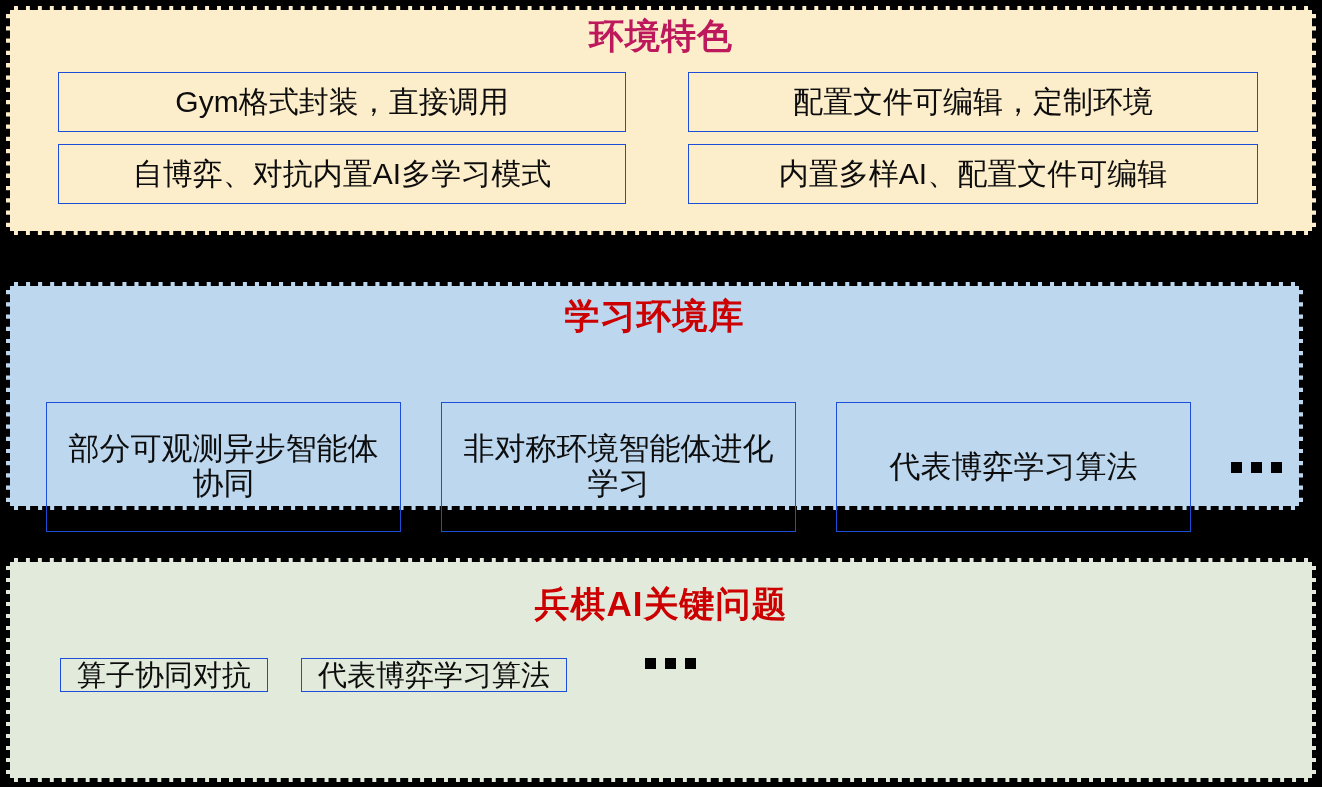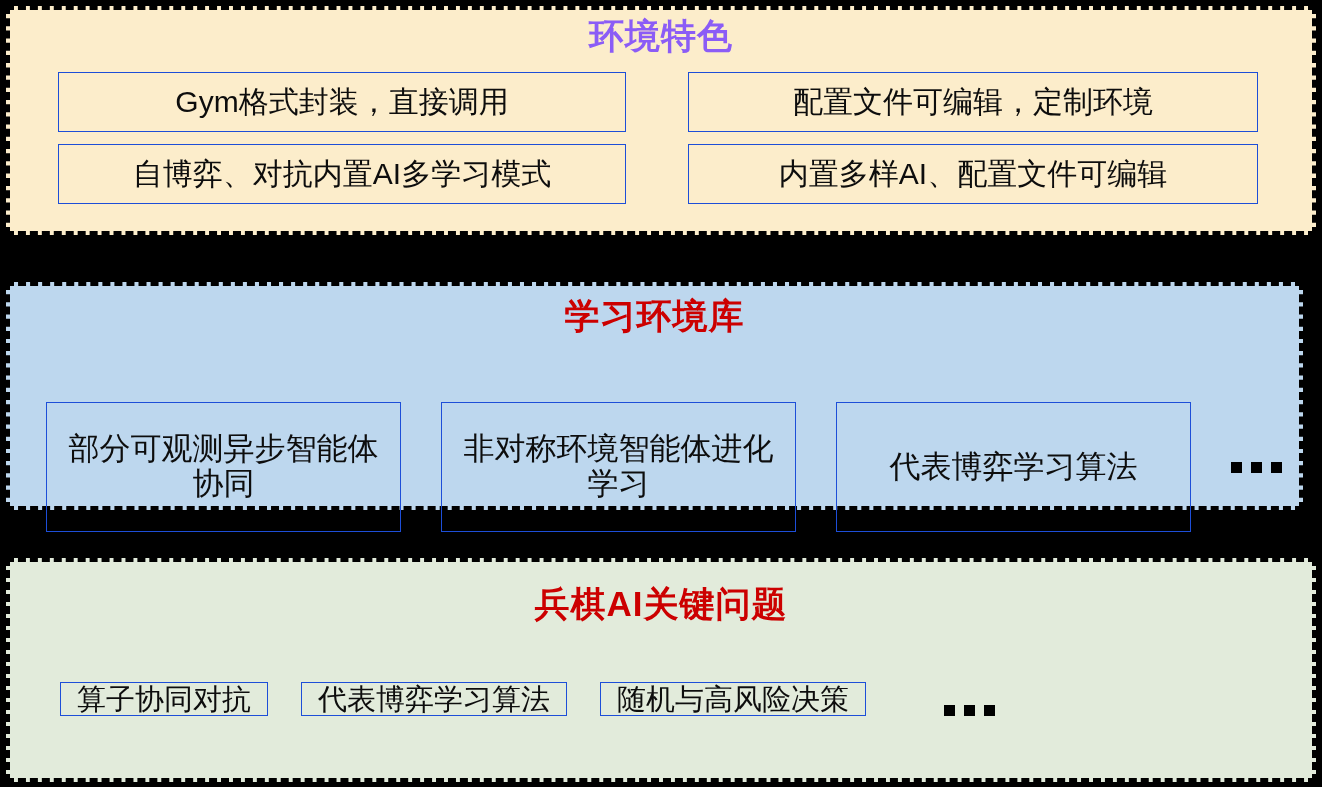--- a/index.html
+++ b/index.html
@@ -115,31 +115,31 @@
     background: #E2EBDB;
   }
   #panel-issues .panel-title { margin-top: 24px; }
   #issues-row {
     position: absolute;
     left: 50px;
     top: 96px;
     right: 30px;
     height: 58px;
     display: flex;
-    align-items: flex-end;
+    align-items: flex-start;
     gap: 33px;
   }
   #issues-row .cell { font-size: 29px; padding: 0 16px; }
   #issues-row .ellipsis { width: 140px; }
 </style>
 </head>
 <body>
 
 <div class="panel" id="panel-features" style="background: rgb(252, 237, 203);">
-  <div class="panel-title" style="color: #8b5cf6;">环境特色</div>
+  <div class="panel-title" style="color: #be185d;">环境特色</div>
   <div id="features-grid">
     <div class="cell">Gym格式封装，直接调用</div>
     <div class="cell">配置文件可编辑，定制环境</div>
     <div class="cell">自博弈、对抗内置AI多学习模式</div>
     <div class="cell">内置多样AI、配置文件可编辑</div>
   </div>
 </div>
 
 <div class="panel" id="panel-envlib" style="background: rgb(189, 215, 238);">
   <div class="panel-title" style="color: rgb(204, 0, 0);">学习环境库</div>
@@ -153,20 +153,19 @@
       <i></i>
     </div>
   </div>
 </div>
 
 <div class="panel" id="panel-issues" style="background: rgb(226, 235, 219);">
   <div class="panel-title" style="color: rgb(204, 0, 0);">兵棋AI关键问题</div>
   <div id="issues-row">
     <div class="cell">算子协同对抗</div>
     <div class="cell">代表博弈学习算法</div>
-    <div class="cell">随机与高风险决策</div>
     <div class="ellipsis">
       <i></i>
       <i></i>
       <i></i>
     </div>
   </div>
 </div>
 
 </body></html>

